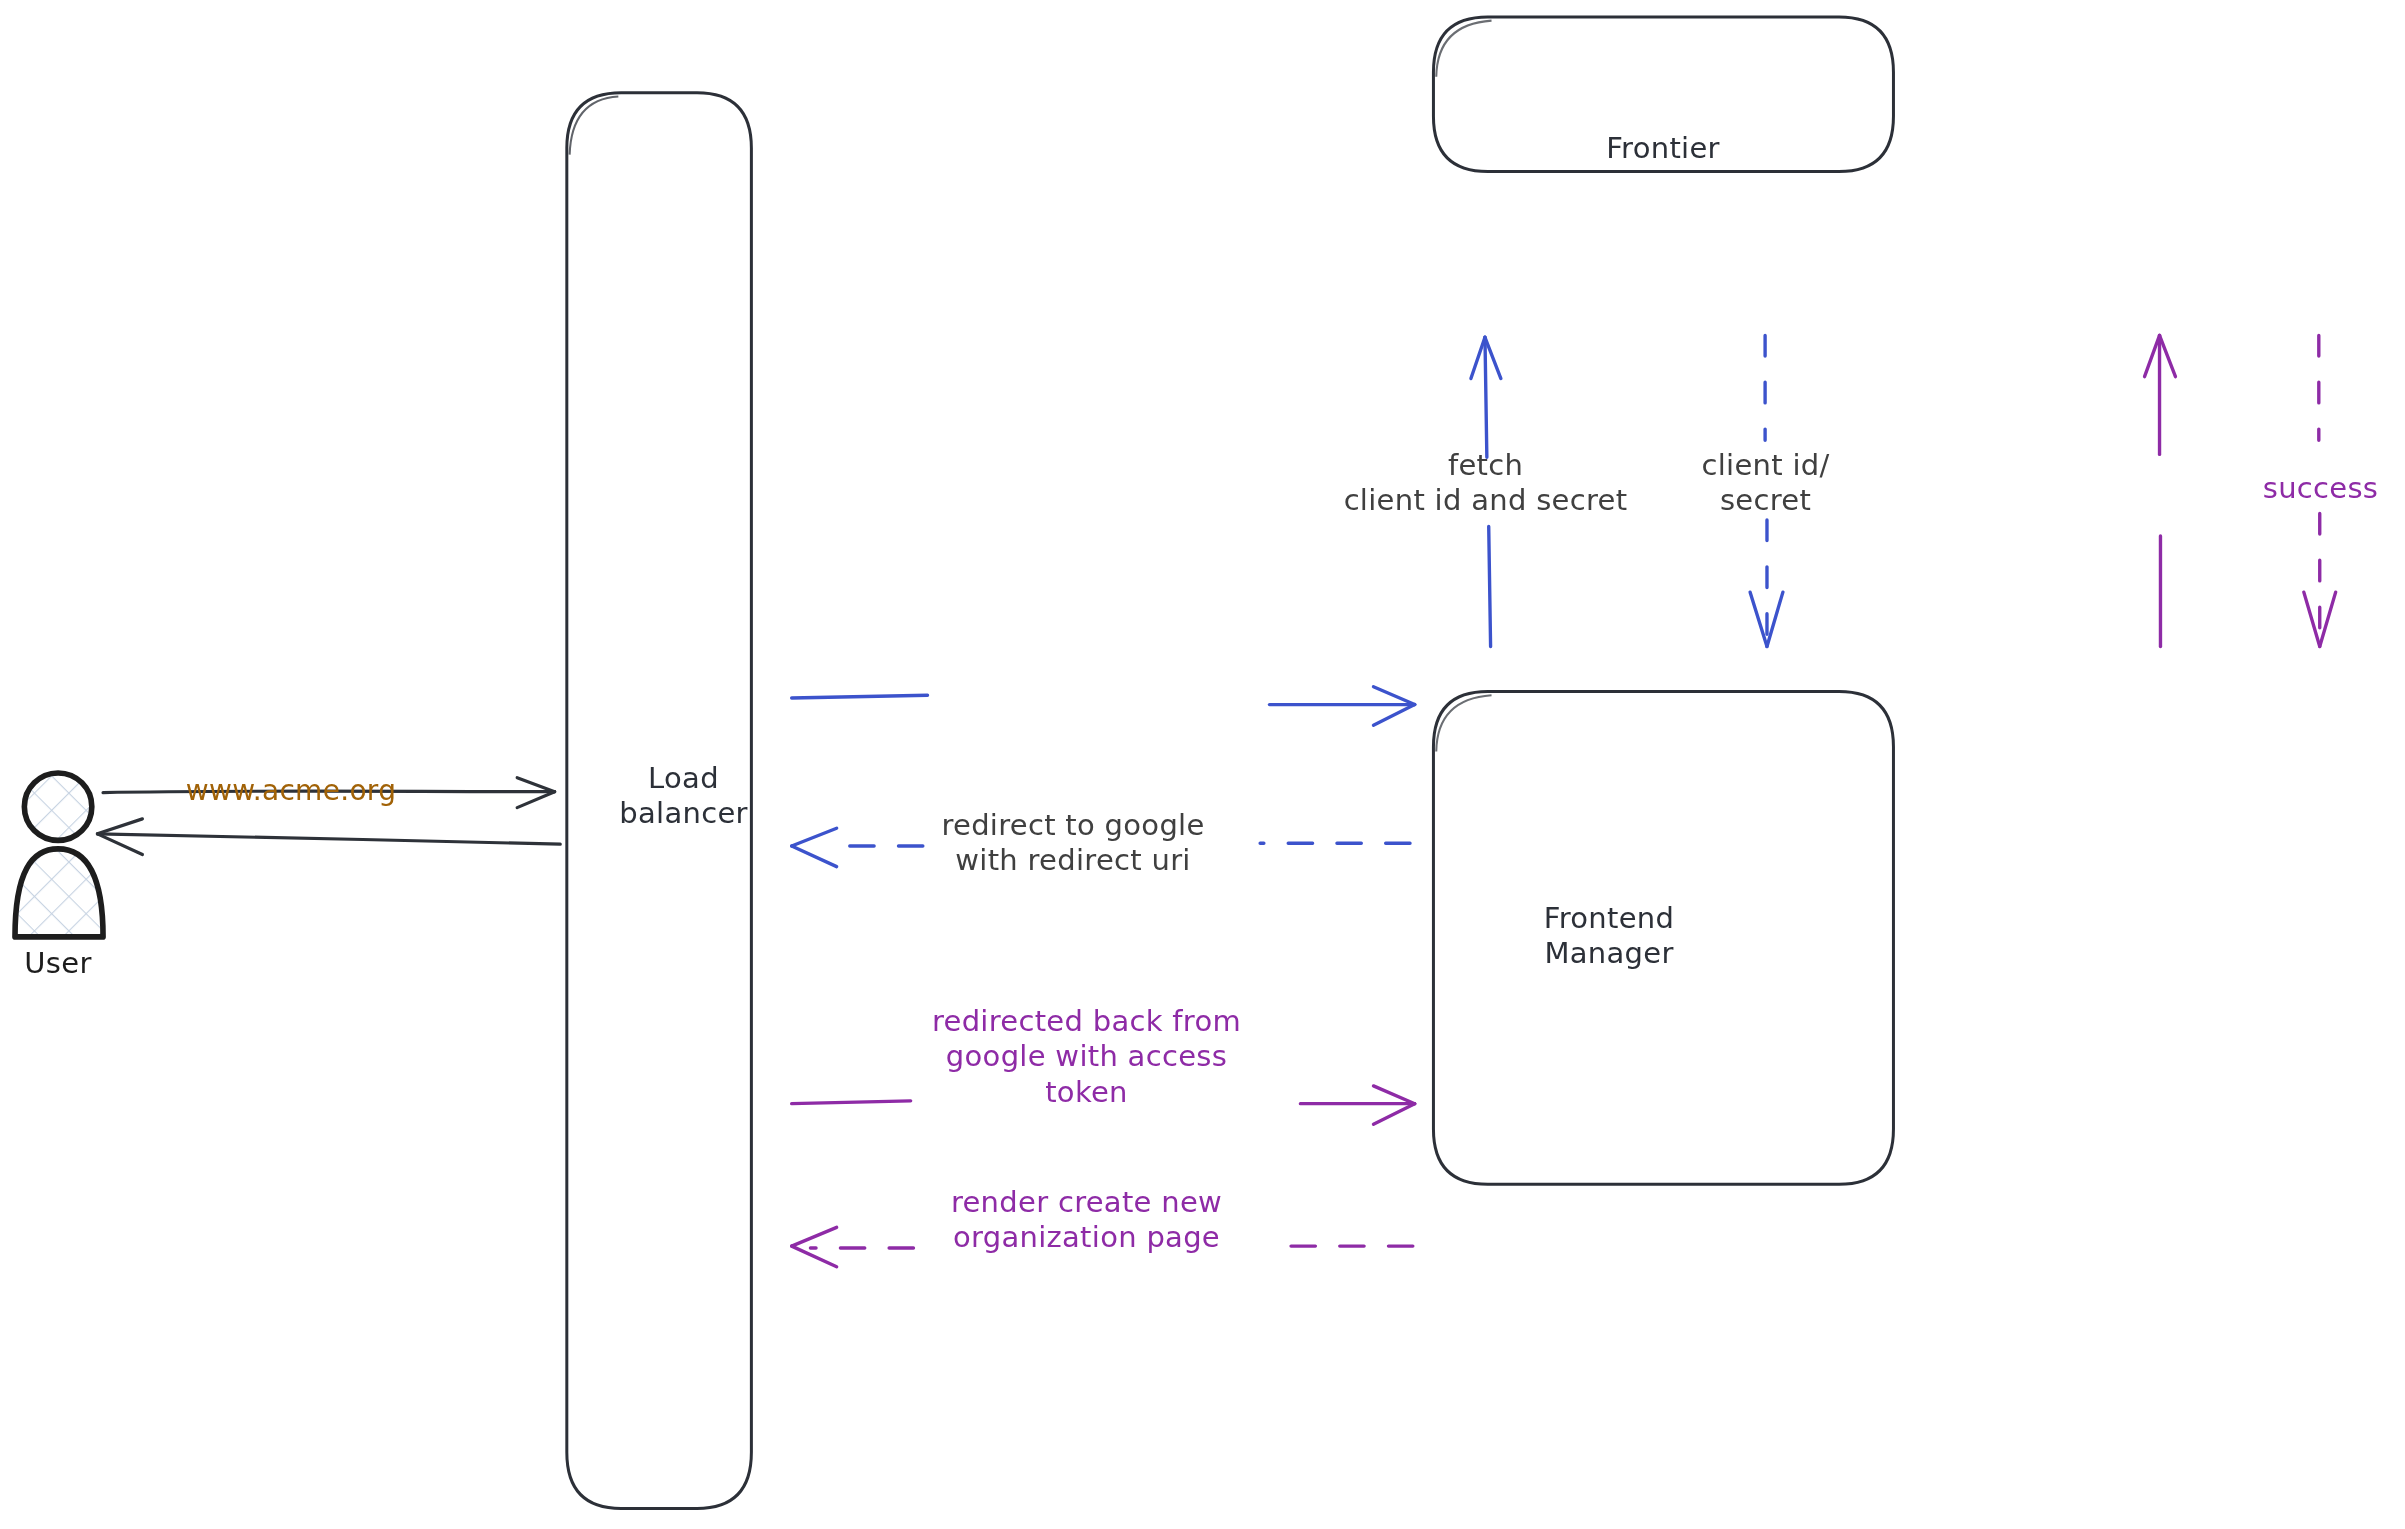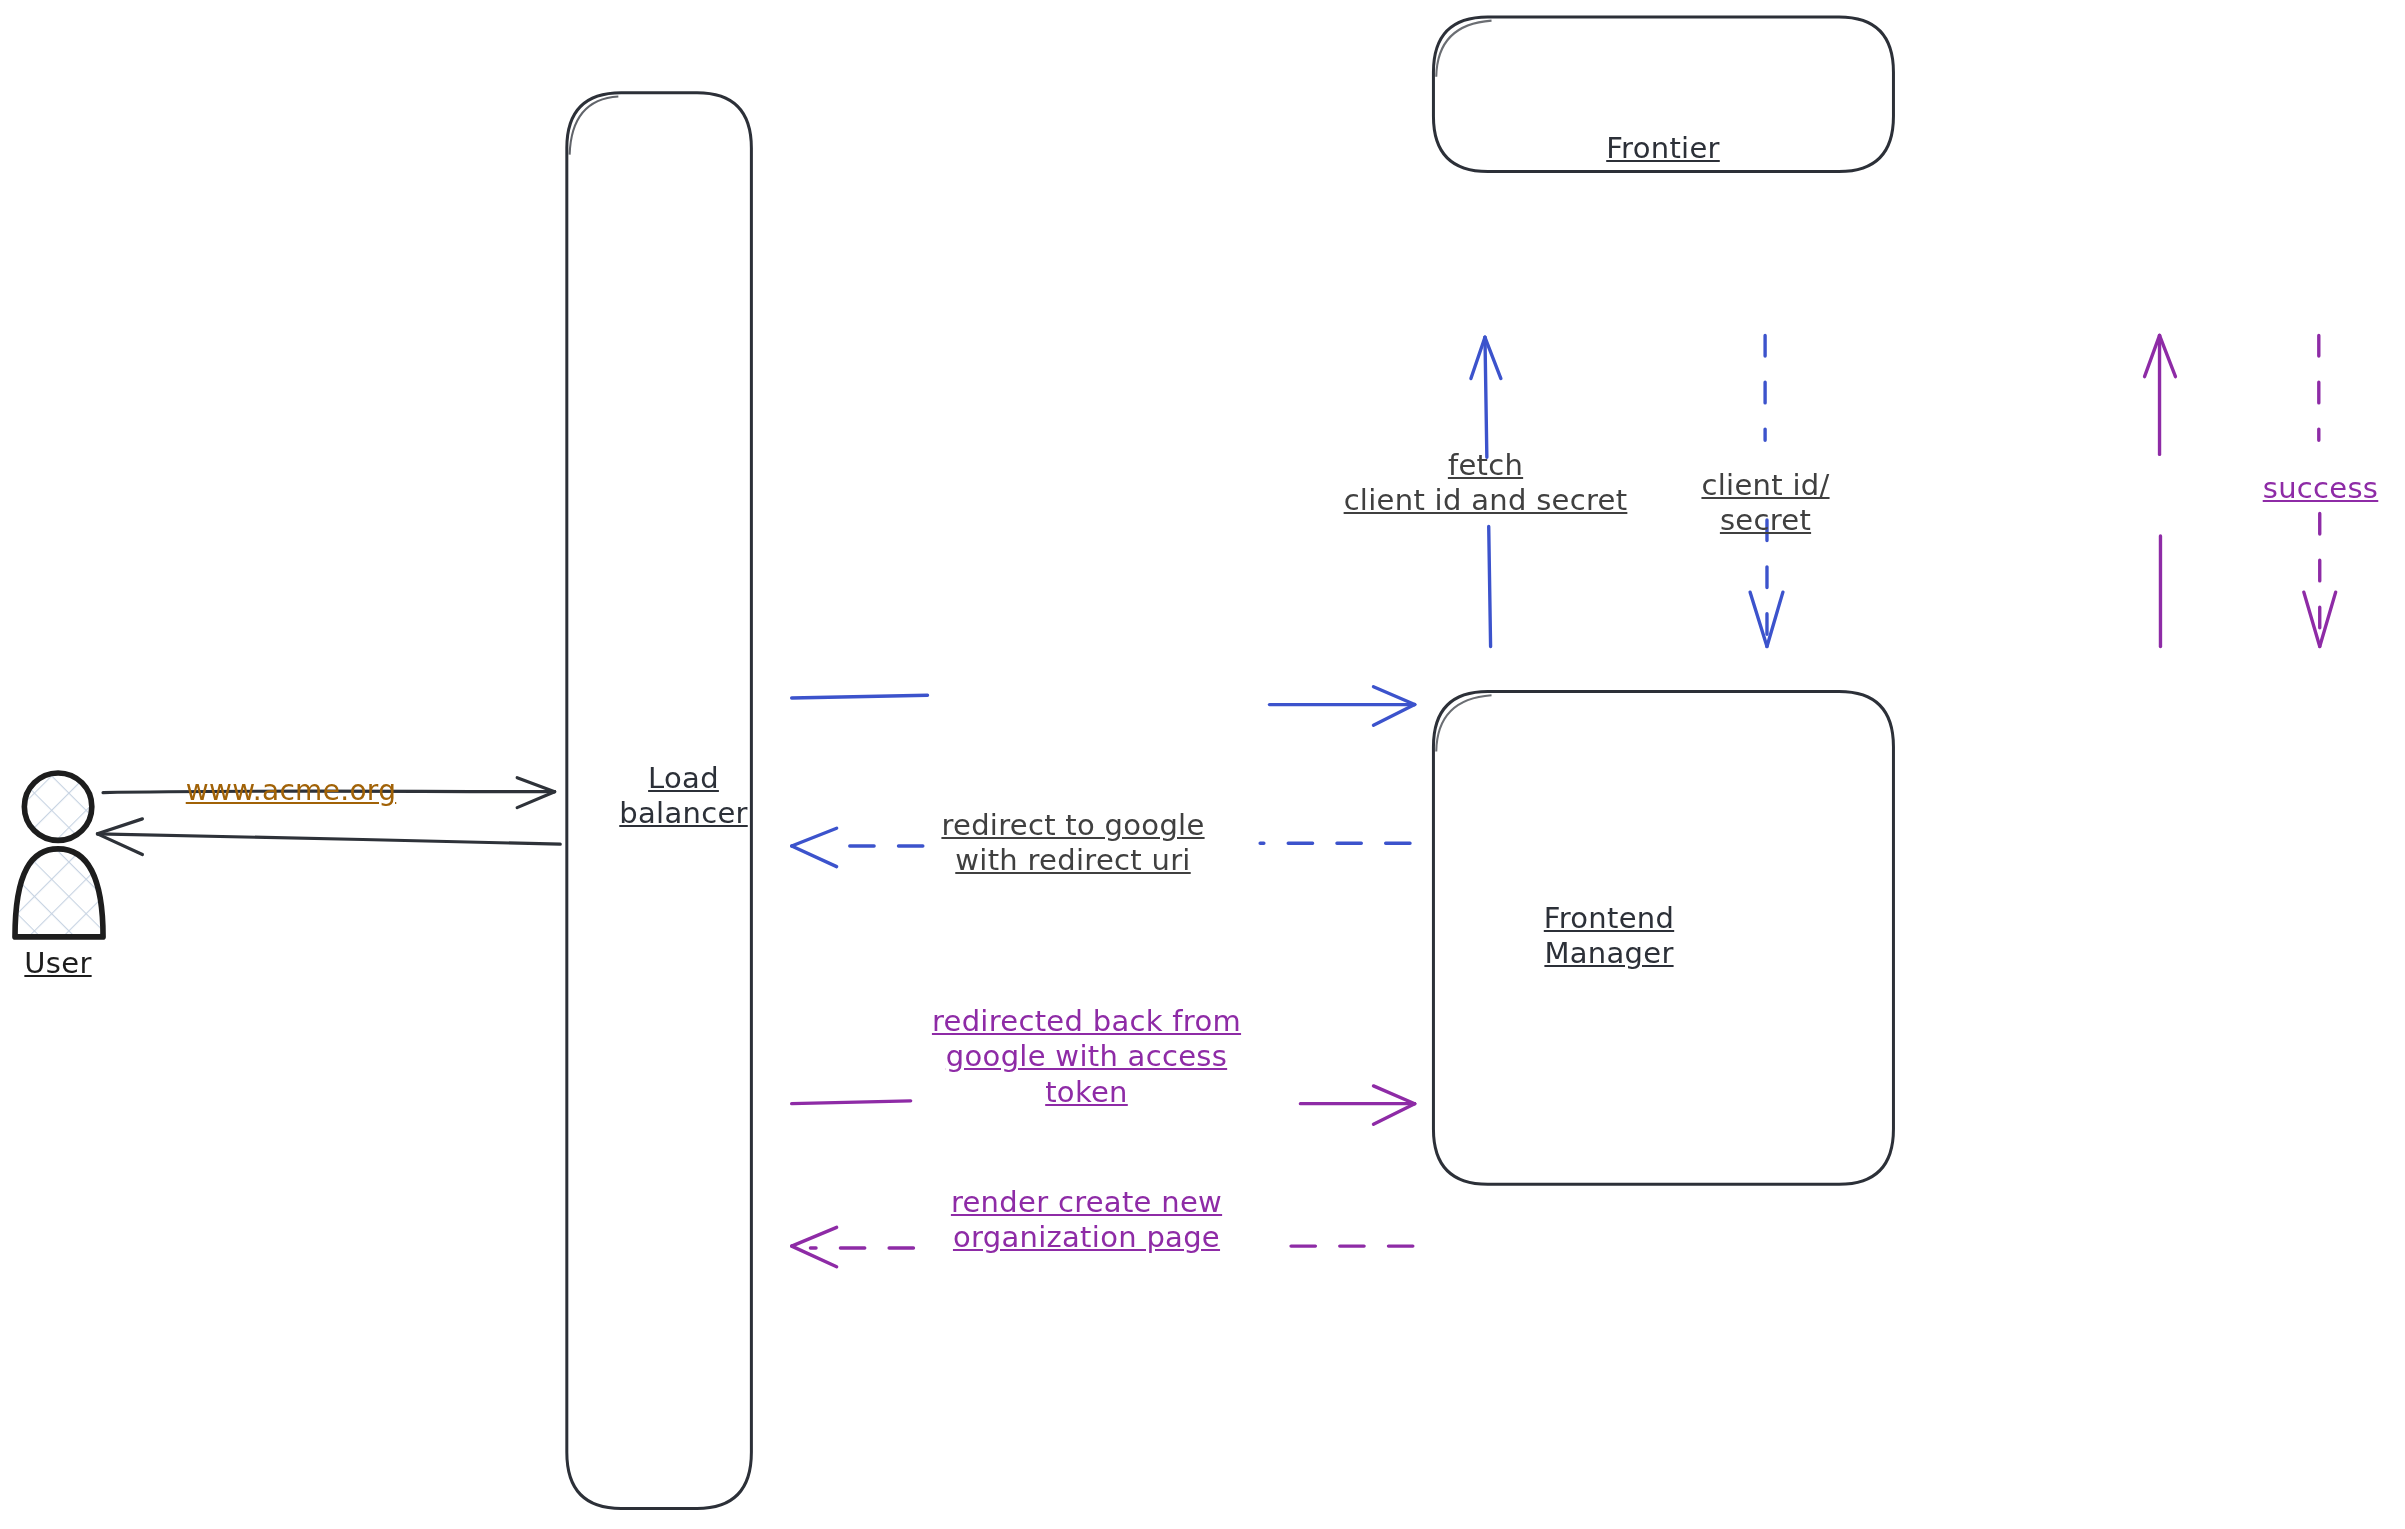--- a/index.html
+++ b/index.html
@@ -23,21 +23,20 @@
     width: 2405px;
     height: 1530px;
   }
   .lbl {
     position: absolute;
     font-family: "DejaVu Sans", sans-serif;
     text-align: center;
     line-height: 1.22;
     white-space: pre;
     letter-spacing: 0.3px;
-    text-decoration: underline;
   }
   .lbl-node {
     color: #2c3038;
     font-size: 29px;
   }
   .lbl-user {
     color: #1d1d1d;
     font-size: 29px;
   }
   .lbl-black-edge {
@@ -173,20 +172,20 @@
   <div class="lbl lbl-purple" style="left:871px; top:1004px; width:431px;">redirected back from
 google with access
 token</div>
 
   <div class="lbl lbl-purple" style="left:871px; top:1185px; width:431px;">render create new
 organization page</div>
 
   <div class="lbl lbl-blue" style="left:1284px; top:448px; width:403px;">fetch
 client id and secret</div>
 
-  <div class="lbl lbl-blue" style="left:1666px; top:448px; width:199px;margin-top:20px;">client id/
+  <div class="lbl lbl-blue" style="left:1666px; top:448px; width:199px;">client id/
 secret</div>
 
 
   <div class="lbl lbl-purple" style="left:2236px; top:471px; width:169px;">success</div>
 
 </div>
 
 
 </body></html>

